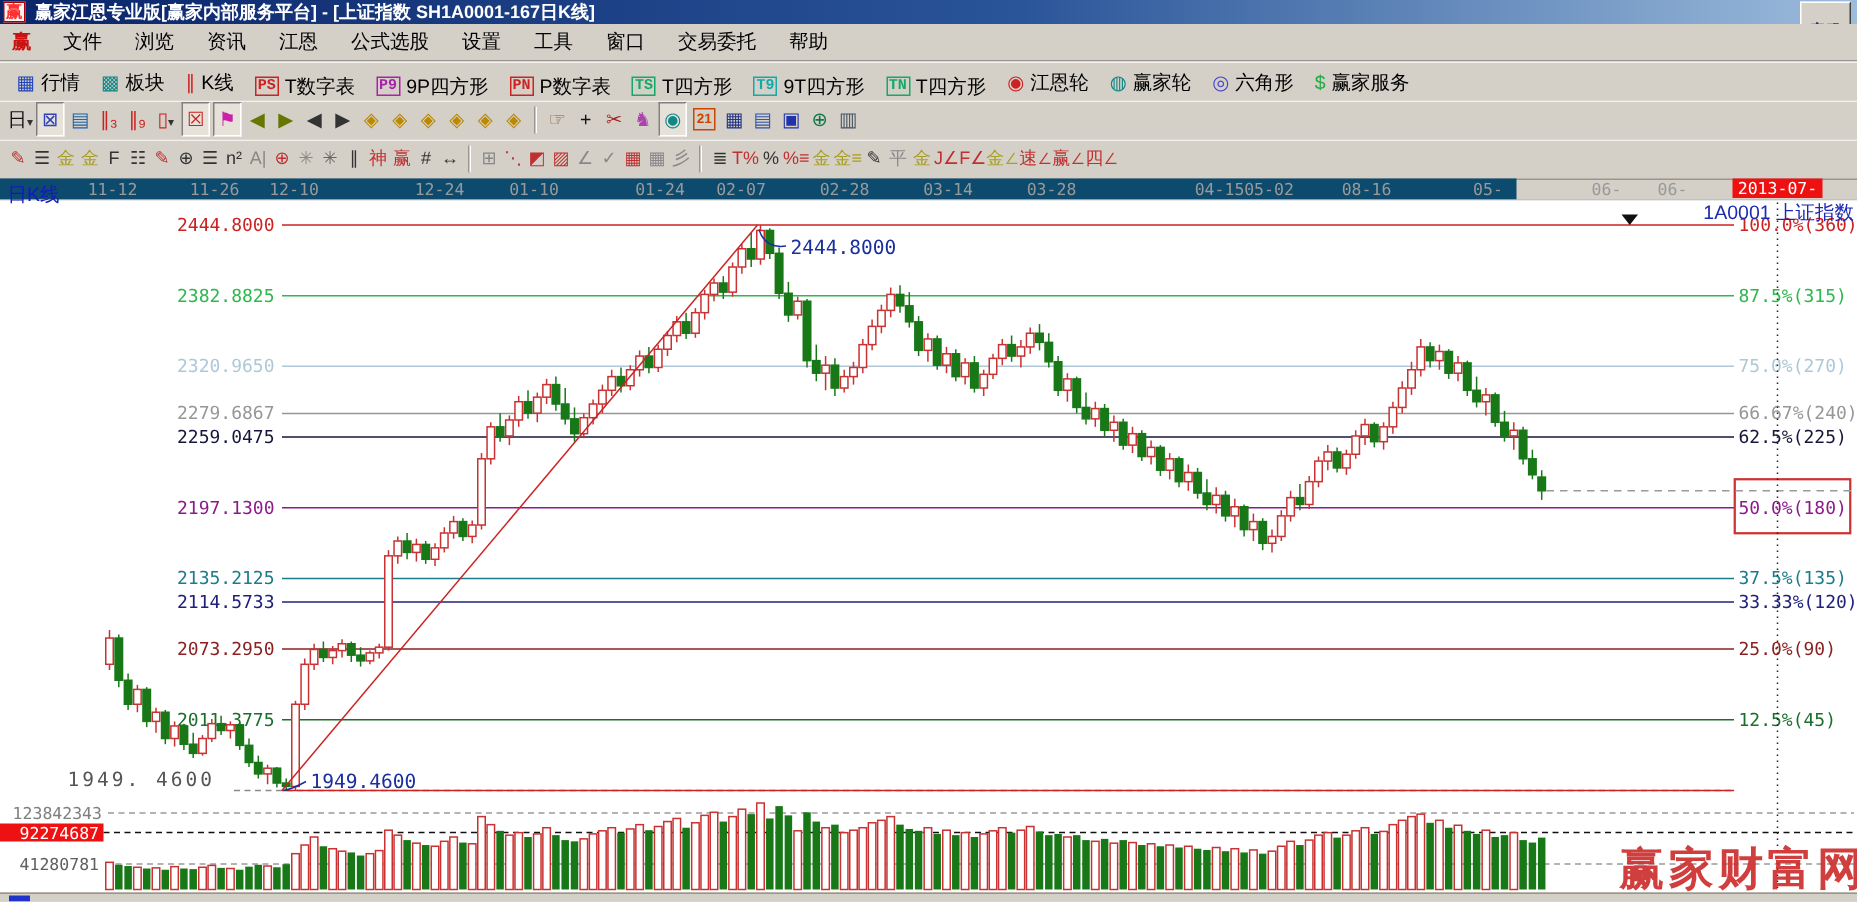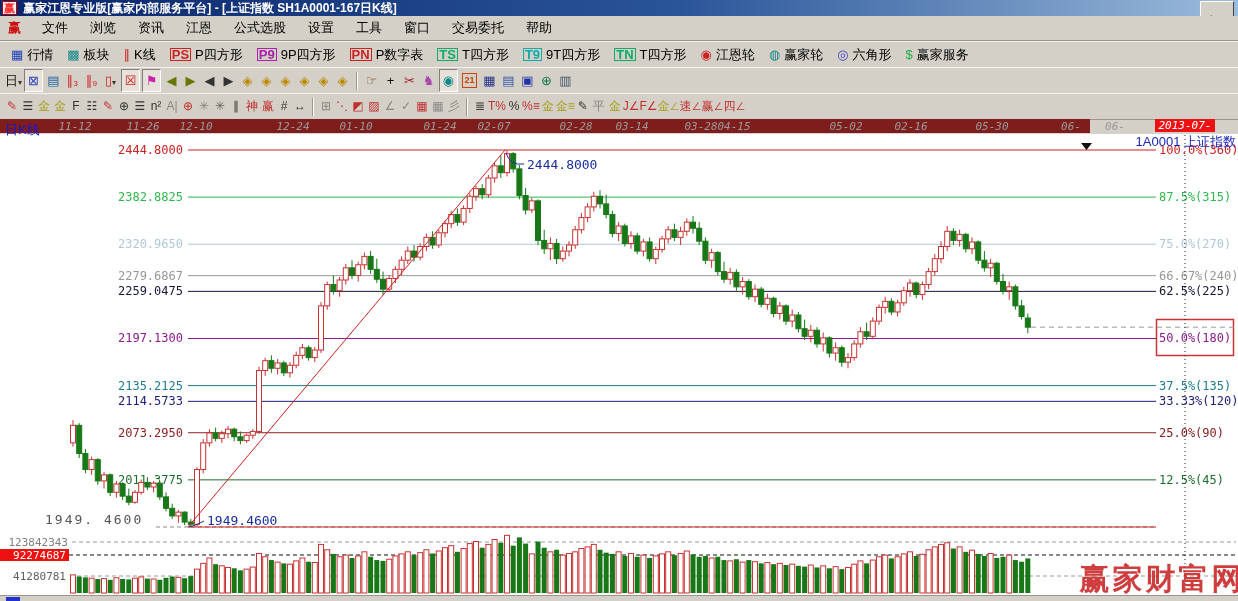--- a/index.html
+++ b/index.html
@@ -16,34 +16,34 @@
     color:#1a2f9e;font-size:10px;font-weight:bold;cursor:default;}
   .menubar{position:absolute;left:0;top:16px;width:1238px;height:24px;background:#d4d0c8;
     border-bottom:1px solid #9a968e;font-size:13px;line-height:23px;white-space:nowrap;}
   .menubar .logo2{color:#cc1111;font-weight:bold;margin:0 10px 0 8px;}
   .mi{display:inline-block;padding:0 11px;cursor:default;}
   .tbrow{position:absolute;left:0;width:1238px;background:#d4d0c8;
     border-top:1px solid #f4f2ee;border-bottom:1px solid #9a968e;white-space:nowrap;overflow:hidden;}
   #tb1{top:41px;height:25px;line-height:25px;font-size:13px;padding-left:4px;}
   .t1b{display:inline-flex;align-items:center;height:23px;padding:0 7px;cursor:default;}
   .t1b i{font-style:normal;font-size:13px;margin-right:4px;}
-  .t1b i.ib{font-size:13px;font-weight:bold;border:1px solid;padding:0 1px;height:11px;line-height:11px;}
+  .t1b i.ib{font-size:10px;font-weight:bold;border:1px solid;padding:0 1px;height:11px;line-height:11px;font-family:Liberation Mono, monospace;}
   #tb2{top:67px;height:25px;line-height:24px;padding-left:4px;}
   #tb3{top:93px;height:25px;line-height:24px;padding-left:4px;}
   .ti{display:inline-block;min-width:17px;text-align:center;font-size:13px;height:21px;
       line-height:21px;vertical-align:middle;margin:0 1px;cursor:default;}
   .ti.on{border:1px solid;border-color:#808080 #fff #fff #808080;background:#e6e2da;}
   .ti.bx{border:1px solid currentColor;font-size:9px;font-weight:bold;height:13px;line-height:13px;min-width:13px;margin:0 3px;}
   .ti u{text-decoration:none;font-size:8px;color:#333;}
   .sep{display:inline-block;width:1px;height:18px;background:#9a968e;
        border-right:1px solid #fff;margin:0 4px;vertical-align:middle;}
   .ti2{font-size:12px;min-width:16px;margin:0;}
   
-  .daterow{position:absolute;left:0;top:119px;width:1090px;height:14px;background:#7f1d1d;
-    border-bottom:1px solid #a8a8a8;font-size:11px;color:#999;font-style:italic;}
+  .daterow{position:absolute;left:0;top:119px;width:1011px;height:14px;background:#0c4a6e;
+    border-bottom:1px solid #a8a8a8;font-size:11px;color:#999;}
   .dtick{position:absolute;top:1px;transform:translateX(-50%);
     font-family:"DejaVu Sans Mono",monospace;}
   .datebox{position:absolute;left:1155px;top:0px;width:60px;height:13px;background:#ee1111;
     color:#fff;text-align:center;line-height:13px;font-family:"DejaVu Sans Mono",monospace;font-size:11px;}
   .dkx{position:absolute;left:5px;top:121px;z-index:6;color:#1616c8;font-size:13px;}
   
   #chart{position:absolute;left:0;top:133px;}
   .statusbar{position:absolute;left:0;top:595px;width:1238px;height:6px;background:#d4d0c8;
     border-top:1px solid #9a968e;}
   .statusbar b{position:absolute;left:6px;top:1px;width:14px;height:4px;background:#2233cc;}
@@ -65,21 +65,21 @@
       <i class="ig" style="color:#2244bb;border-color:#2244bb">▦</i>
       <span>行情</span>
     </span><span class="t1b">
       <i class="ig" style="color:#118888;border-color:#118888">▩</i>
       <span>板块</span>
     </span><span class="t1b">
       <i class="ig" style="color:#cc2222;border-color:#cc2222">∥</i>
       <span>K线</span>
     </span><span class="t1b">
       <i class="ib" style="color:#cc2222;border-color:#cc2222">PS</i>
-      <span>P四方形</span>
+      <span>T数字表</span>
     </span><span class="t1b">
       <i class="ib" style="color:#aa22aa;border-color:#aa22aa">P9</i>
       <span>9P四方形</span>
     </span><span class="t1b">
       <i class="ib" style="color:#cc2222;border-color:#cc2222">PN</i>
       <span>P数字表</span>
     </span><span class="t1b">
       <i class="ib" style="color:#11aa66;border-color:#11aa66">TS</i>
       <span>T四方形</span>
     </span><span class="t1b">
@@ -105,26 +105,26 @@
 <div class="tbrow" id="tb3"><span class="ti ti2  " style="color:#c03030">✎</span><span class="ti ti2  " style="color:#333333">☰</span><span class="ti ti2  " style="color:#a8a020">金</span><span class="ti ti2  " style="color:#a8a020">金</span><span class="ti ti2  " style="color:#333333">F</span><span class="ti ti2  " style="color:#333333">☷</span><span class="ti ti2  " style="color:#c03030">✎</span><span class="ti ti2  " style="color:#333333">⊕</span><span class="ti ti2  " style="color:#333333">☰</span><span class="ti ti2  " style="color:#333333">n²</span><span class="ti ti2  " style="color:#888888">A|</span><span class="ti ti2  " style="color:#c03030">⊕</span><span class="ti ti2  " style="color:#888888">✳</span><span class="ti ti2  " style="color:#666666">✳</span><span class="ti ti2  " style="color:#333333">∥</span><span class="ti ti2  " style="color:#c03030">神</span><span class="ti ti2  " style="color:#c03030">赢</span><span class="ti ti2  " style="color:#333333">#</span><span class="ti ti2  " style="color:#333333">↔</span><span class="sep"></span><span class="ti ti2  " style="color:#888888">⊞</span><span class="ti ti2  " style="color:#c03030">⋱</span><span class="ti ti2  " style="color:#c03030">◩</span><span class="ti ti2  " style="color:#c03030">▨</span><span class="ti ti2  " style="color:#888888">∠</span><span class="ti ti2  " style="color:#888888">✓</span><span class="ti ti2  " style="color:#c03030">▦</span><span class="ti ti2  " style="color:#888888">▦</span><span class="ti ti2  " style="color:#888888">彡</span><span class="sep"></span><span class="ti ti2  " style="color:#333333">≣</span><span class="ti ti2  " style="color:#c03030">T%</span><span class="ti ti2  " style="color:#333333">%</span><span class="ti ti2  " style="color:#c03030">%≡</span><span class="ti ti2  " style="color:#a8a020">金</span><span class="ti ti2  " style="color:#a8a020">金≡</span><span class="ti ti2  " style="color:#333333">✎</span><span class="ti ti2  " style="color:#888888">平</span><span class="ti ti2  " style="color:#a8a020">金</span><span class="ti ti2  " style="color:#c03030">J∠</span><span class="ti ti2  " style="color:#c03030">F∠</span><span class="ti ti2  " style="color:#a8a020">金∠</span><span class="ti ti2  " style="color:#c03030">速∠</span><span class="ti ti2  " style="color:#c03030">赢∠</span><span class="ti ti2  " style="color:#c03030">四∠</span></div>
 
 <div class="daterow" id="daterow">
     <span class="dtick" style="left:75px">11-12</span>
     <span class="dtick" style="left:143px">11-26</span>
     <span class="dtick" style="left:196px">12-10</span>
     <span class="dtick" style="left:293px">12-24</span>
     <span class="dtick" style="left:356px">01-10</span>
     <span class="dtick" style="left:440px">01-24</span>
     <span class="dtick" style="left:494px">02-07</span>
-    <span class="dtick" style="left:576px">02-28</span>
+    <span class="dtick" style="left:563px">02-28</span>
     <span class="dtick" style="left:632px">03-14</span>
     <span class="dtick" style="left:701px">03-28</span>
-    <span class="dtick" style="left:734px">04-15</span>
+    <span class="dtick" style="left:813px">04-15</span>
     <span class="dtick" style="left:846px">05-02</span>
-    <span class="dtick" style="left:911px">02-16</span>
+    <span class="dtick" style="left:911px">08-16</span>
     <span class="dtick" style="left:992px">05-30</span>
     <span class="dtick" style="left:1071px">06-13</span>
     <span class="dtick" style="left:1115px">06-27</span>
   <span class="datebox">2013-07-10</span>
 </div>
 <div class="dkx">日K线</div>
 
 <svg id="chart" width="1238" height="462">
     <rect x="0" y="0" width="1238" height="462" fill="#ffffff"></rect>
     <line x1="0" y1="0" x2="1238" y2="0" stroke="#a8a8a8"></line>

